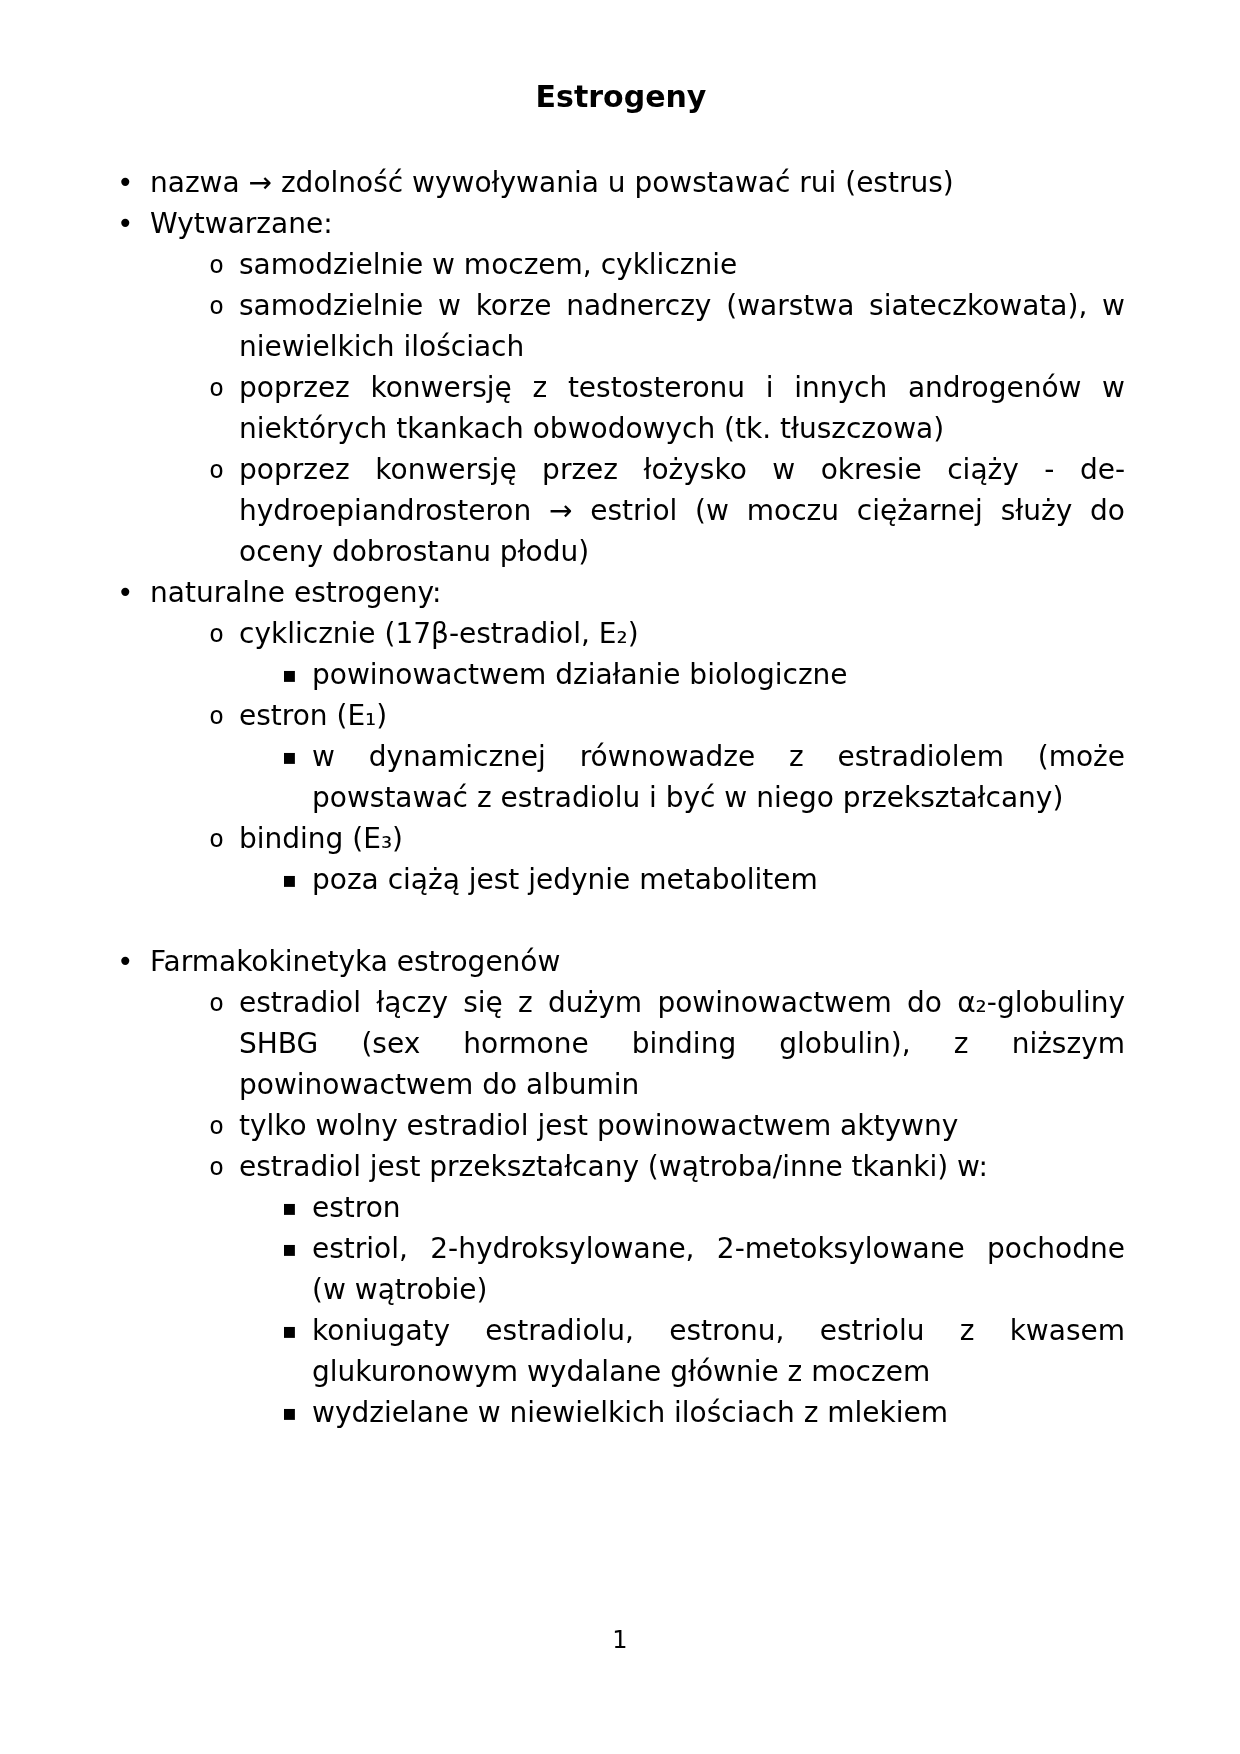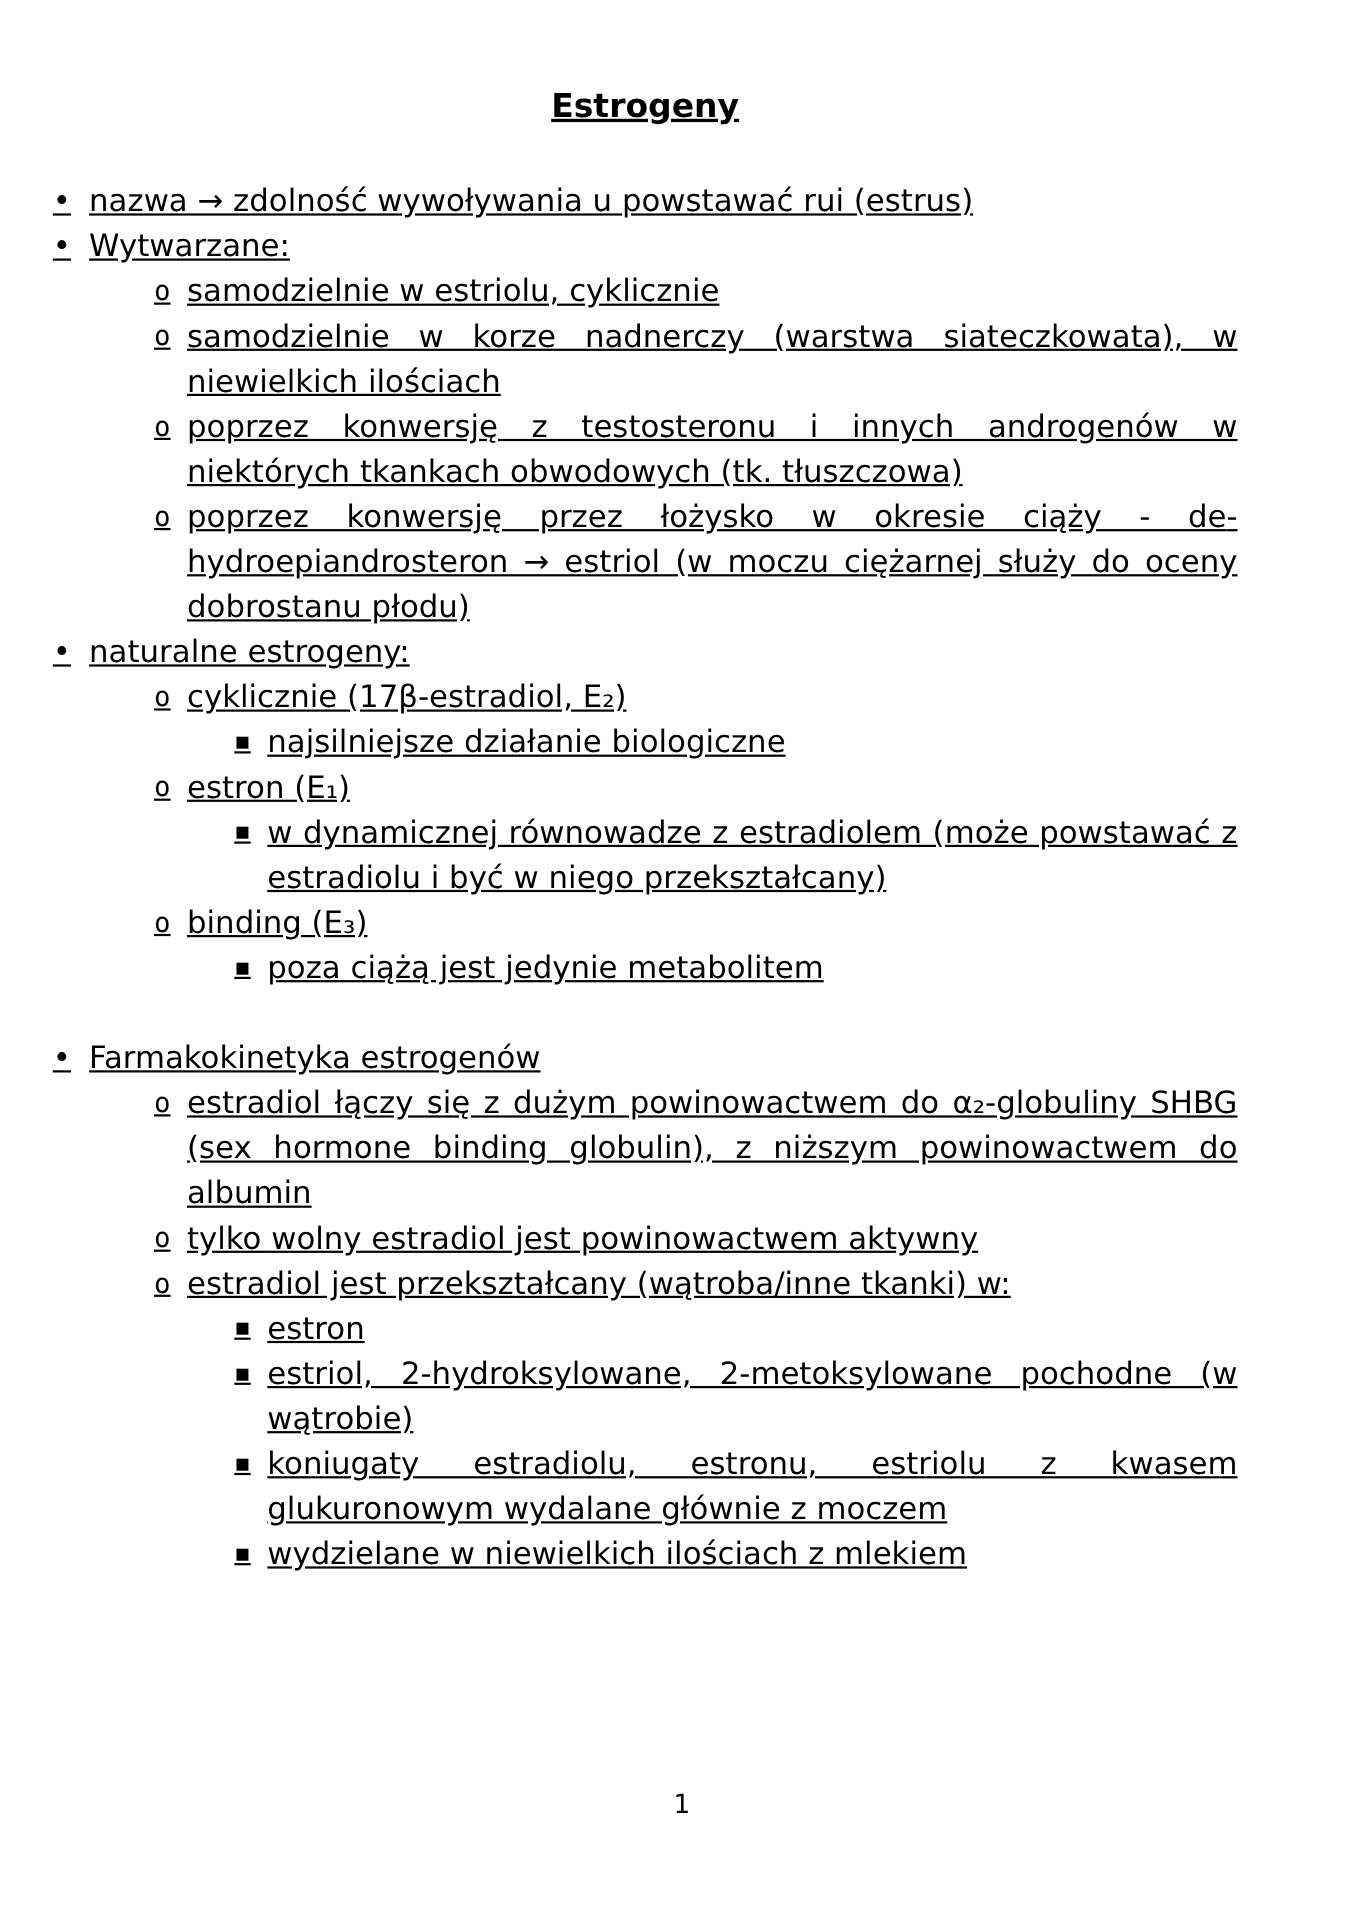--- a/index.html
+++ b/index.html
@@ -9,22 +9,21 @@
   }
   body {
     width: 1240px;
     height: 1754px;
     position: relative;
     overflow: hidden;
     font-family: "DejaVu Sans", "Liberation Sans", sans-serif;
     color: #000000;
   }
   .page {
-    padding: 78px 115px 0 48px;
-    text-decoration: underline;
+    padding: 78px 115px 0 117px;
   }
   .title {
     text-align: center;
     font-weight: bold;
     font-size: 30px;
     line-height: 38px;
     margin: 0 0 46px 0;
   }
   .list {
     font-size: 28px;
@@ -67,21 +66,21 @@
       <div class="item level-1">
         <span class="bullet">•</span>
         <span class="item-text">nazwa → zdolność wywoływania u powstawać rui (estrus)</span>
       </div>
       <div class="item level-1">
         <span class="bullet">•</span>
         <span class="item-text">Wytwarzane:</span>
       </div>
       <div class="item level-2">
         <span class="bullet">o</span>
-        <span class="item-text">samodzielnie w estriolu, cyklicznie</span>
+        <span class="item-text">samodzielnie w moczem, cyklicznie</span>
       </div>
       <div class="item level-2">
         <span class="bullet">o</span>
         <span class="item-text">samodzielnie w korze nadnerczy (warstwa siateczko­wata), w niewielkich ilościach</span>
       </div>
       <div class="item level-2">
         <span class="bullet">o</span>
         <span class="item-text">poprzez konwersję z testosteronu i innych androgenów w niektórych tkankach obwodowych (tk. tłuszczowa)</span>
       </div>
       <div class="item level-2">
@@ -91,21 +90,21 @@
       <div class="item level-1">
         <span class="bullet">•</span>
         <span class="item-text">naturalne estrogeny:</span>
       </div>
       <div class="item level-2">
         <span class="bullet">o</span>
         <span class="item-text">cyklicznie (17β-estradiol, E₂)</span>
       </div>
       <div class="item level-3">
         <span class="bullet">▪</span>
-        <span class="item-text">najsilniejsze działanie biologiczne</span>
+        <span class="item-text">powinowactwem działanie biologiczne</span>
       </div>
       <div class="item level-2">
         <span class="bullet">o</span>
         <span class="item-text">estron (E₁)</span>
       </div>
       <div class="item level-3">
         <span class="bullet">▪</span>
         <span class="item-text">w dynamicznej równowadze z estradiolem (może powstawać z estradiolu i być w niego przekształ­cany)</span>
       </div>
       <div class="item level-2">

